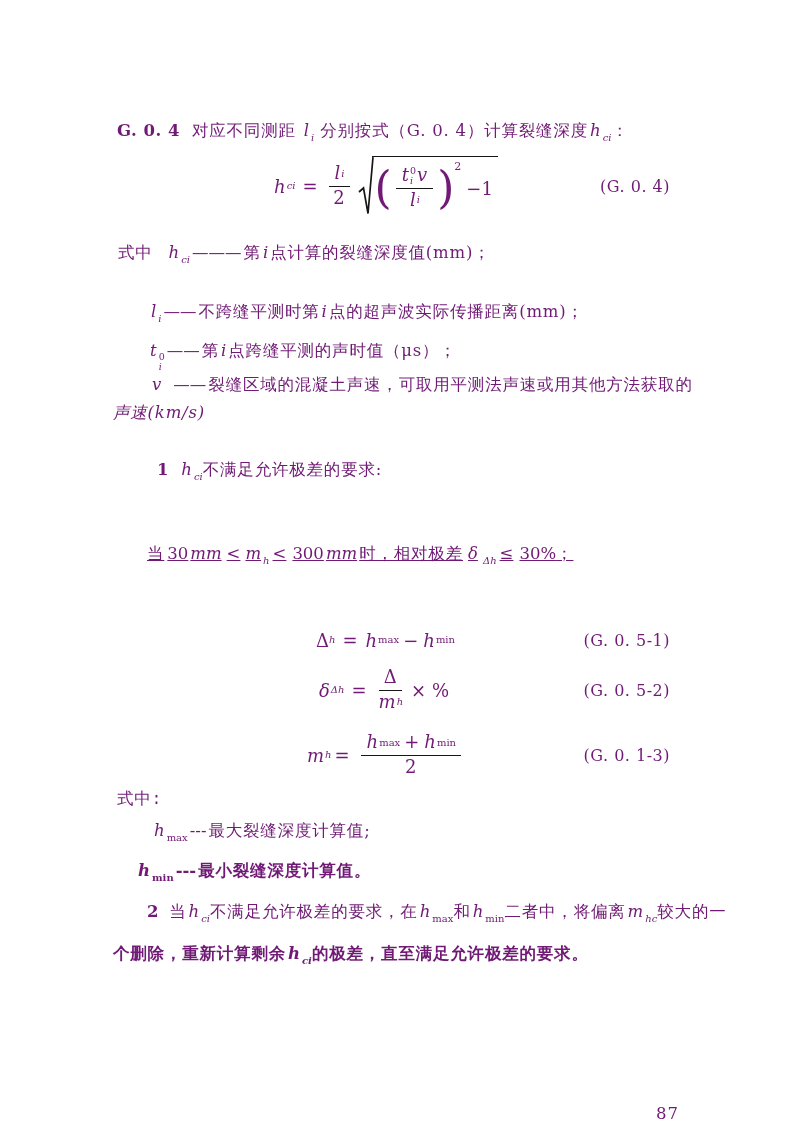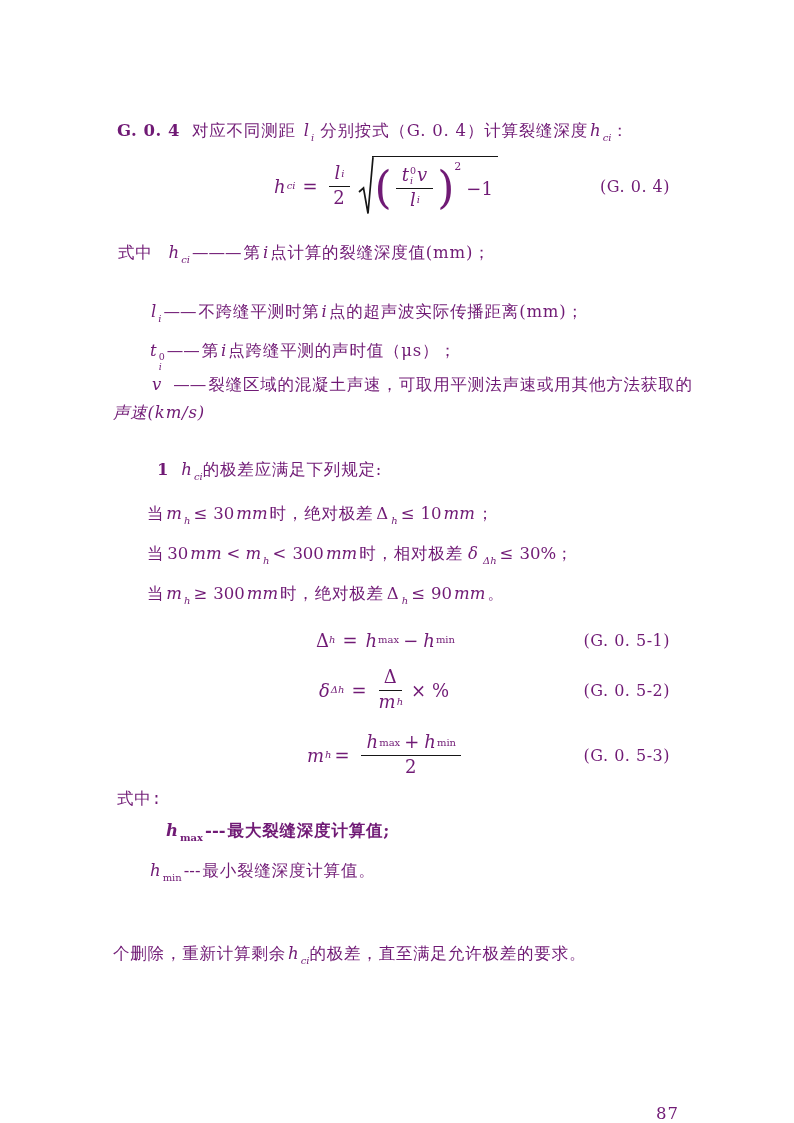--- a/index.html
+++ b/index.html
@@ -106,34 +106,28 @@
 
   <div class="abs" style="left:150px;top:374px;text-align:right;">
     <span class="mv" style="margin-right:8px">v</span><span class="dash">——</span><span>裂缝区域的混凝土声速，可取用平测法声速或用其他方法获取的</span>
   </div>
   <div class="abs" style="left:113px;top:402px;font-style:italic;">
     <span>声速(km/s)</span>
   </div>
 
 
   <div class="abs" style="left:157px;top:459px;">
-    <span class="inum">1</span><span class="mv">h</span><sub class="s">ci</sub><span>的极差应满足下列规定:</span>
+    <span class="inum">1</span><span class="mv">h</span><sub class="s">ci</sub><span>不满足允许极差的要求:</span>
   </div>
 
-  <div class="abs" style="left:147px;top:503px;">
-    <span>当</span><span class="mv">m</span><sub class="s">h</sub><span class="sp">≤</span><span class="sp" style="margin-right:0">30</span><span class="mv">mm</span><span>时，绝对极差</span><span class="sp">Δ</span><sub class="s">h</sub><span class="sp">≤</span><span class="sp" style="margin-right:0">10</span><span class="mv">mm</span><span>；</span>
-  </div>
 
-  <div class="abs" style="left:147px;top:543px;">
+  <div class="abs" style="left:147px;top:543px;text-decoration:underline;">
     <span>当</span><span class="sp" style="margin-right:0">30</span><span class="mv">mm</span><span class="sp">&lt;</span><span class="mv">m</span><sub class="s">h</sub><span class="sp">&lt;</span><span class="sp" style="margin-right:0">300</span><span class="mv">mm</span><span>时，相对极差</span><span class="mv sp">δ</span><sub class="s">Δh</sub><span class="sp">≤</span><span class="sp" style="margin-right:0">30%</span><span>；</span>
   </div>
 
-  <div class="abs" style="left:147px;top:583px;">
-    <span>当</span><span class="mv">m</span><sub class="s">h</sub><span class="sp">≥</span><span class="sp" style="margin-right:0">300</span><span class="mv">mm</span><span>时，绝对极差</span><span class="sp">Δ</span><sub class="s">h</sub><span class="sp">≤</span><span class="sp" style="margin-right:0">90</span><span class="mv">mm</span><span>。</span>
-  </div>
 
   <div class="eqrow" style="top:626px;height:28px;">
     <div class="eqbody">
       <span>Δ</span>
         <sub class="s">h</sub>
       <span class="eqsign">=</span>
       <span class="mv">h</span>
         <sub class="s rm">max</sub>
       <span class="op">−</span>
       <span class="mv">h</span>
@@ -168,35 +162,38 @@
         <span class="fnum">
             <span class="mv">h</span>
             <sub class="s rm">max</sub>
             <span class="op">+</span>
             <span class="mv">h</span>
             <sub class="s rm">min</sub>
           </span>
         <span class="fden">2</span>
       </span>
     </div>
-    <div class="eqtag">(G. 0. 5-3)</div>
+    <div class="eqtag">(G. 0. 1-3)</div>
   </div>
 
   <div class="abs" style="left:117px;top:788px;font-family:Liberation Mono, monospace;">
     <span>式中:</span>
   </div>
 
-  <div class="abs" style="left:164px;top:820px;font-weight:bold;">
+  <div class="abs" style="left:152px;top:820px;">
     <span class="mv">h</span><sub class="s rm">max</sub><span class="dash">---</span><span>最大裂缝深度计算值;</span>
   </div>
 
-  <div class="abs" style="left:148px;top:860px;">
+  <div class="abs" style="left:136px;top:860px;font-weight:bold;">
     <span class="mv">h</span><sub class="s rm">min</sub><span class="dash">---</span><span>最小裂缝深度计算值。</span>
   </div>
 
+  <div class="abs" style="left:147px;top:901px;">
+    <span class="inum">2</span><span>当</span><span class="mv">h</span><sub class="s">ci</sub><span>不满足允许极差的要求，在</span><span class="mv">h</span><sub class="s rm">max</sub><span>和</span><span class="mv">h</span><sub class="s rm">min</sub><span>二者中，将偏离</span><span class="mv">m</span><sub class="s">hc</sub><span>较大的一</span>
+  </div>
 
-  <div class="abs" style="left:113px;top:943px;">
+  <div class="abs" style="left:113px;top:943px;font-weight:bold;">
     <span>个删除，重新计算剩余</span><span class="mv">h</span><sub class="s">ci</sub><span>的极差，直至满足允许极差的要求。</span>
   </div>
 
   <div class="abs" style="left:656px;top:1104px;letter-spacing:1px;">87</div>
 
 </div>
 
 </body></html>

